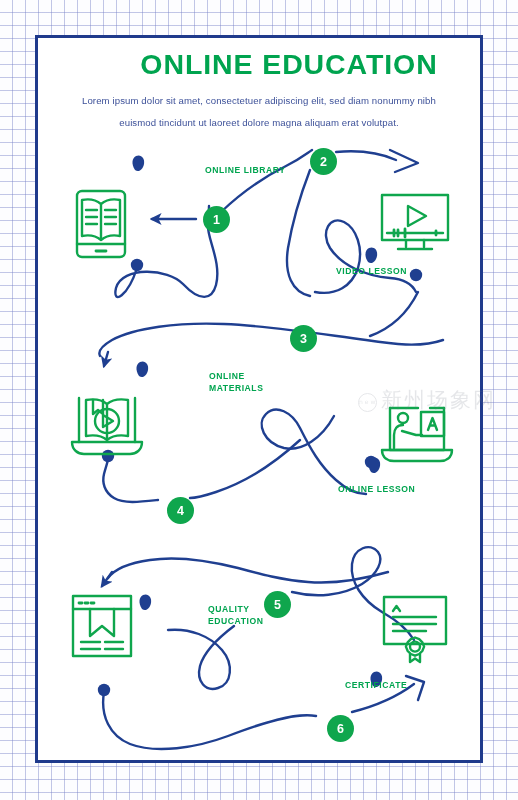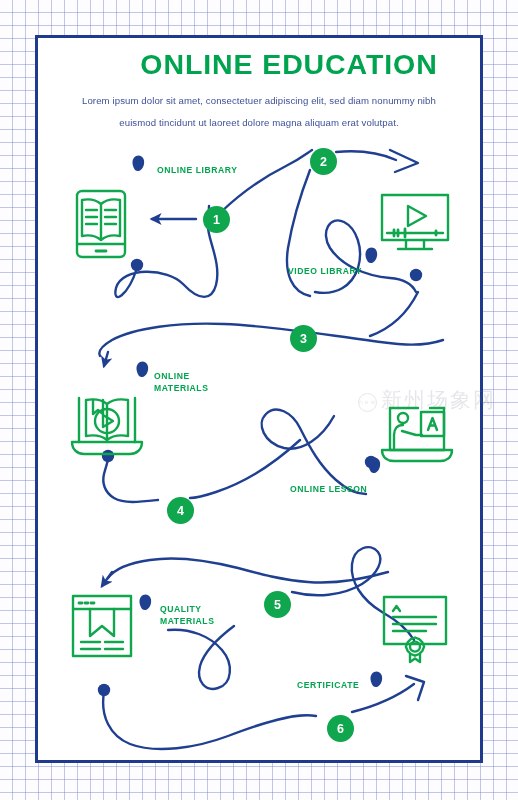--- a/index.html
+++ b/index.html
@@ -48,20 +48,21 @@
     letter-spacing:.1px;
   }
   .steplabel{
     position:absolute;
     color:#00A44F;
     font-size:8.6px;
     font-weight:bold;
     letter-spacing:.55px;
     line-height:11.5px;
     white-space:pre-line;
+    margin-left:48px;
   }
   .num{
     position:absolute;
     width:27px;height:27px;
     border-radius:50%;
     background:#0FA64D;
     color:#ffffff;
     font-size:12.5px;
     font-weight:bold;
     display:flex;align-items:center;justify-content:center;
@@ -235,26 +236,26 @@
       <line x1="15" y1="39" x2="48" y2="39"></line>
       <path d="M37,41 L41,45 L47,45 L49,51 L54,54 L52,60 L54,66 L49,69 L47,74" transform="translate(-12,-4) scale(1)" stroke="none"></path>
       <path d="M37,45.5 L41.2,47.2 L44.4,50.4 L46.1,54.6 L44.4,58.8 L41.2,62 L37,63.7
                L32.8,62 L29.6,58.8 L27.9,54.6 L29.6,50.4 L32.8,47.2 z"></path>
       <circle cx="37" cy="54.6" r="5"></circle>
       <path d="M32,62 L32,70 L37,66.5 L42,70 L42,62"></path>
     </g>
   </svg>
 
   <div class="steplabel" style="left:157px;top:165px;">ONLINE LIBRARY</div>
-  <div class="steplabel" style="left:288px;top:266px;">VIDEO LIBRARY</div>
-  <div class="steplabel" style="left:154px;top:371px;">ONLINE
+  <div class="steplabel" style="left:288px;top:266px;">VIDEO LESSON</div>
+  <div class="steplabel" style="left:161px;top:371px;">ONLINE
 MATERIALS</div>
   <div class="steplabel" style="left:290px;top:484px;text-align:right;">ONLINE LESSON</div>
   <div class="steplabel" style="left:160px;top:604px;">QUALITY
-MATERIALS</div>
+EDUCATION</div>
   <div class="steplabel" style="left:297px;top:680px;">CERTIFICATE</div>
 
   <div class="num" style="left:203px;top:206px;">1</div>
   <div class="num" style="left:310px;top:148px;">2</div>
   <div class="num" style="left:290px;top:325px;">3</div>
   <div class="num" style="left:167px;top:497px;">4</div>
   <div class="num" style="left:264px;top:591px;">5</div>
   <div class="num" style="left:327px;top:715px;">6</div>
 
   <div class="wm">

